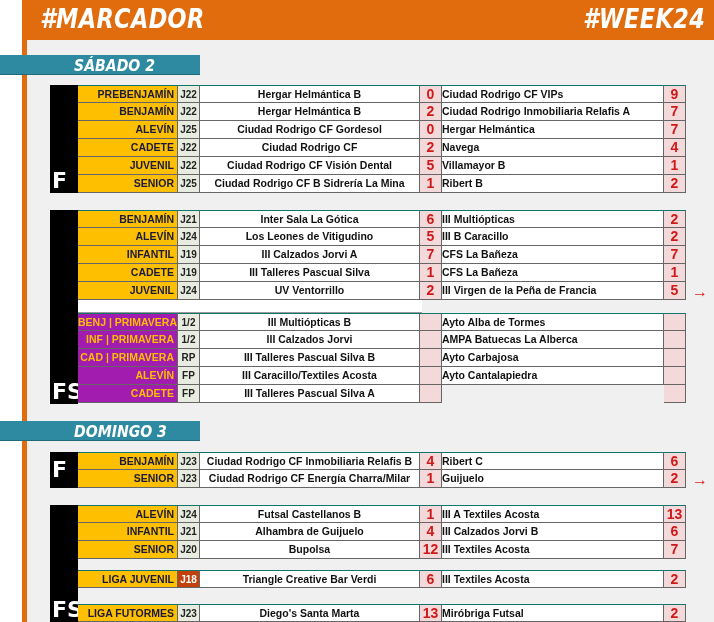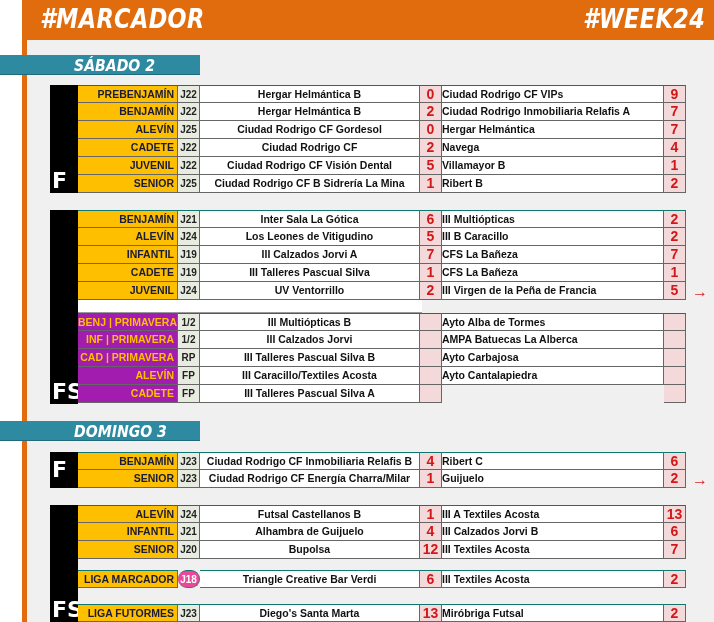--- a/index.html
+++ b/index.html
@@ -15,21 +15,21 @@
 
   .block { position: absolute; left: 50px; width: 636px; }
   .side { position: absolute; left: 0; top: 0; width: 28px; height: 100%; background: #000000; }
   .side span { position: absolute; left: 2px; bottom: 1px; color: #ffffff; font-weight: bold; font-size: 22px; font-family: "DejaVu Sans", sans-serif; line-height: 22px; }
   .row { position: absolute; left: 28px; width: 608px; height: 18px; font-size: 10.5px; font-weight: bold; }
   .row > div { position: absolute; top: 0; height: 18px; line-height: 17px; border-right: 1px solid #666; border-bottom: 1px solid #666; white-space: nowrap; overflow: hidden; }
   .row.first > div { border-top: 1px solid #0f766e; }
   .cat { left: 0; width: 100px; background: #fdbf00; color: #1a1a3a; text-align: right; padding-right: 3px; }
   .cat.navy { background: #a21caf; color: #fdbf00; }
   .jor { left: 100px; width: 22px; background: #e8ece0; color: #222; text-align: center; font-size: 10px; }
-  .jor.red { background: #ec4899; color: #ffffff; border-radius: 9px; }
+  .jor.red { background: #c2410c; color: #ffffff; }
   .home { left: 122px; width: 220px; background: #ffffff; color: #111; text-align: center; }
   .hs { left: 342px; width: 22px; background: #f4d9da; color: #d01818; text-align: center; font-size: 14px; }
   .away { left: 364px; width: 222px; background: #ffffff; color: #111; text-align: left; }
   .as { left: 586px; width: 22px; background: #f4d9da; color: #d01818; text-align: center; font-size: 14px; }
   .spacer { position: absolute; left: 28px; width: 344px; background: #ffffff; border-bottom: 1px solid #999; }
   .arrow { position: absolute; left: 692px; font-size: 16px; color: #e02020; line-height: 16px; }
 </style>
 </head>
 <body>
 
@@ -236,21 +236,21 @@
   <div class="row" style="top:36px;">
     <div class="cat">SENIOR</div>
     <div class="jor">J20</div>
     <div class="home">Bupolsa</div>
     <div class="hs">12</div>
     <div class="away">III Textiles Acosta</div>
     <div class="as">7</div>
   </div>
   <div class="spacer" style="top:54px;height:11px;background:#f0f0f0;border-bottom:none;"></div>
   <div class="row first" style="top:65px;">
-    <div class="cat">LIGA MARCADOR</div>
+    <div class="cat">LIGA JUVENIL</div>
     <div class="jor red">J18</div>
     <div class="home">Triangle Creative Bar Verdi</div>
     <div class="hs">6</div>
     <div class="away">III Textiles Acosta</div>
     <div class="as">2</div>
   </div>
   <div class="spacer" style="top:83px;height:16px;background:#f0f0f0;border-bottom:none;"></div>
   <div class="row first" style="top:99px;">
     <div class="cat">LIGA FUTORMES</div>
     <div class="jor">J23</div>

